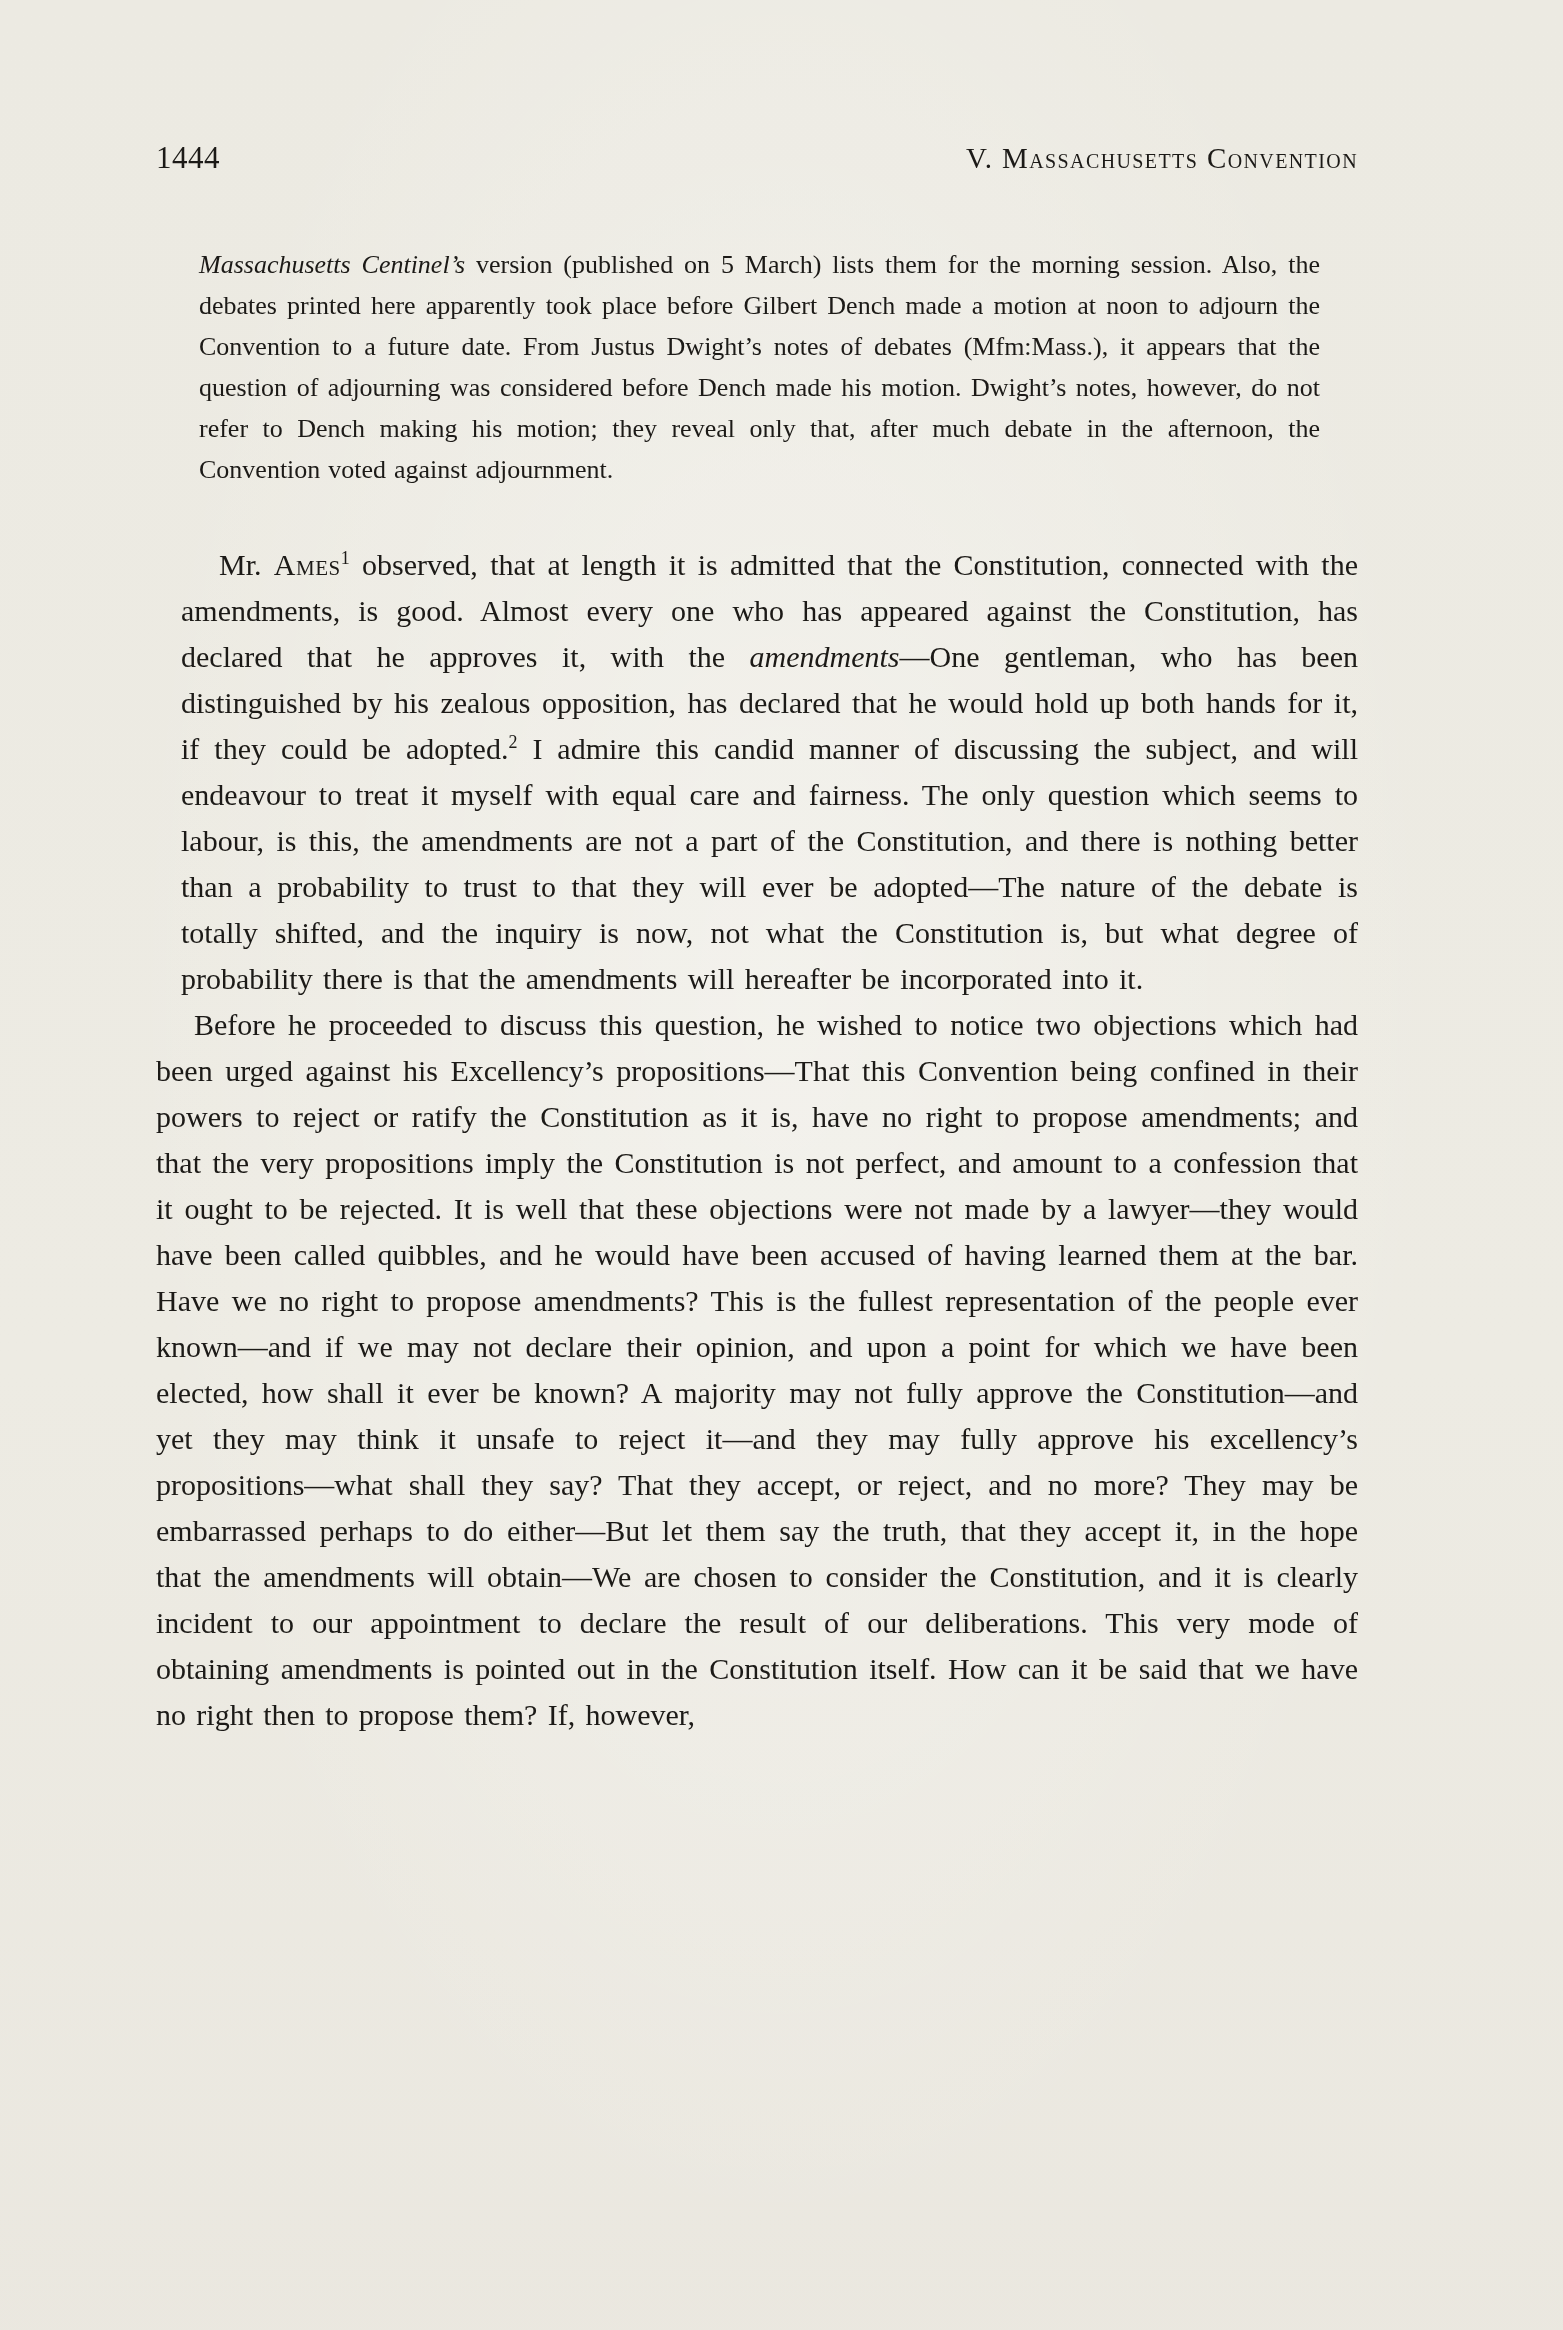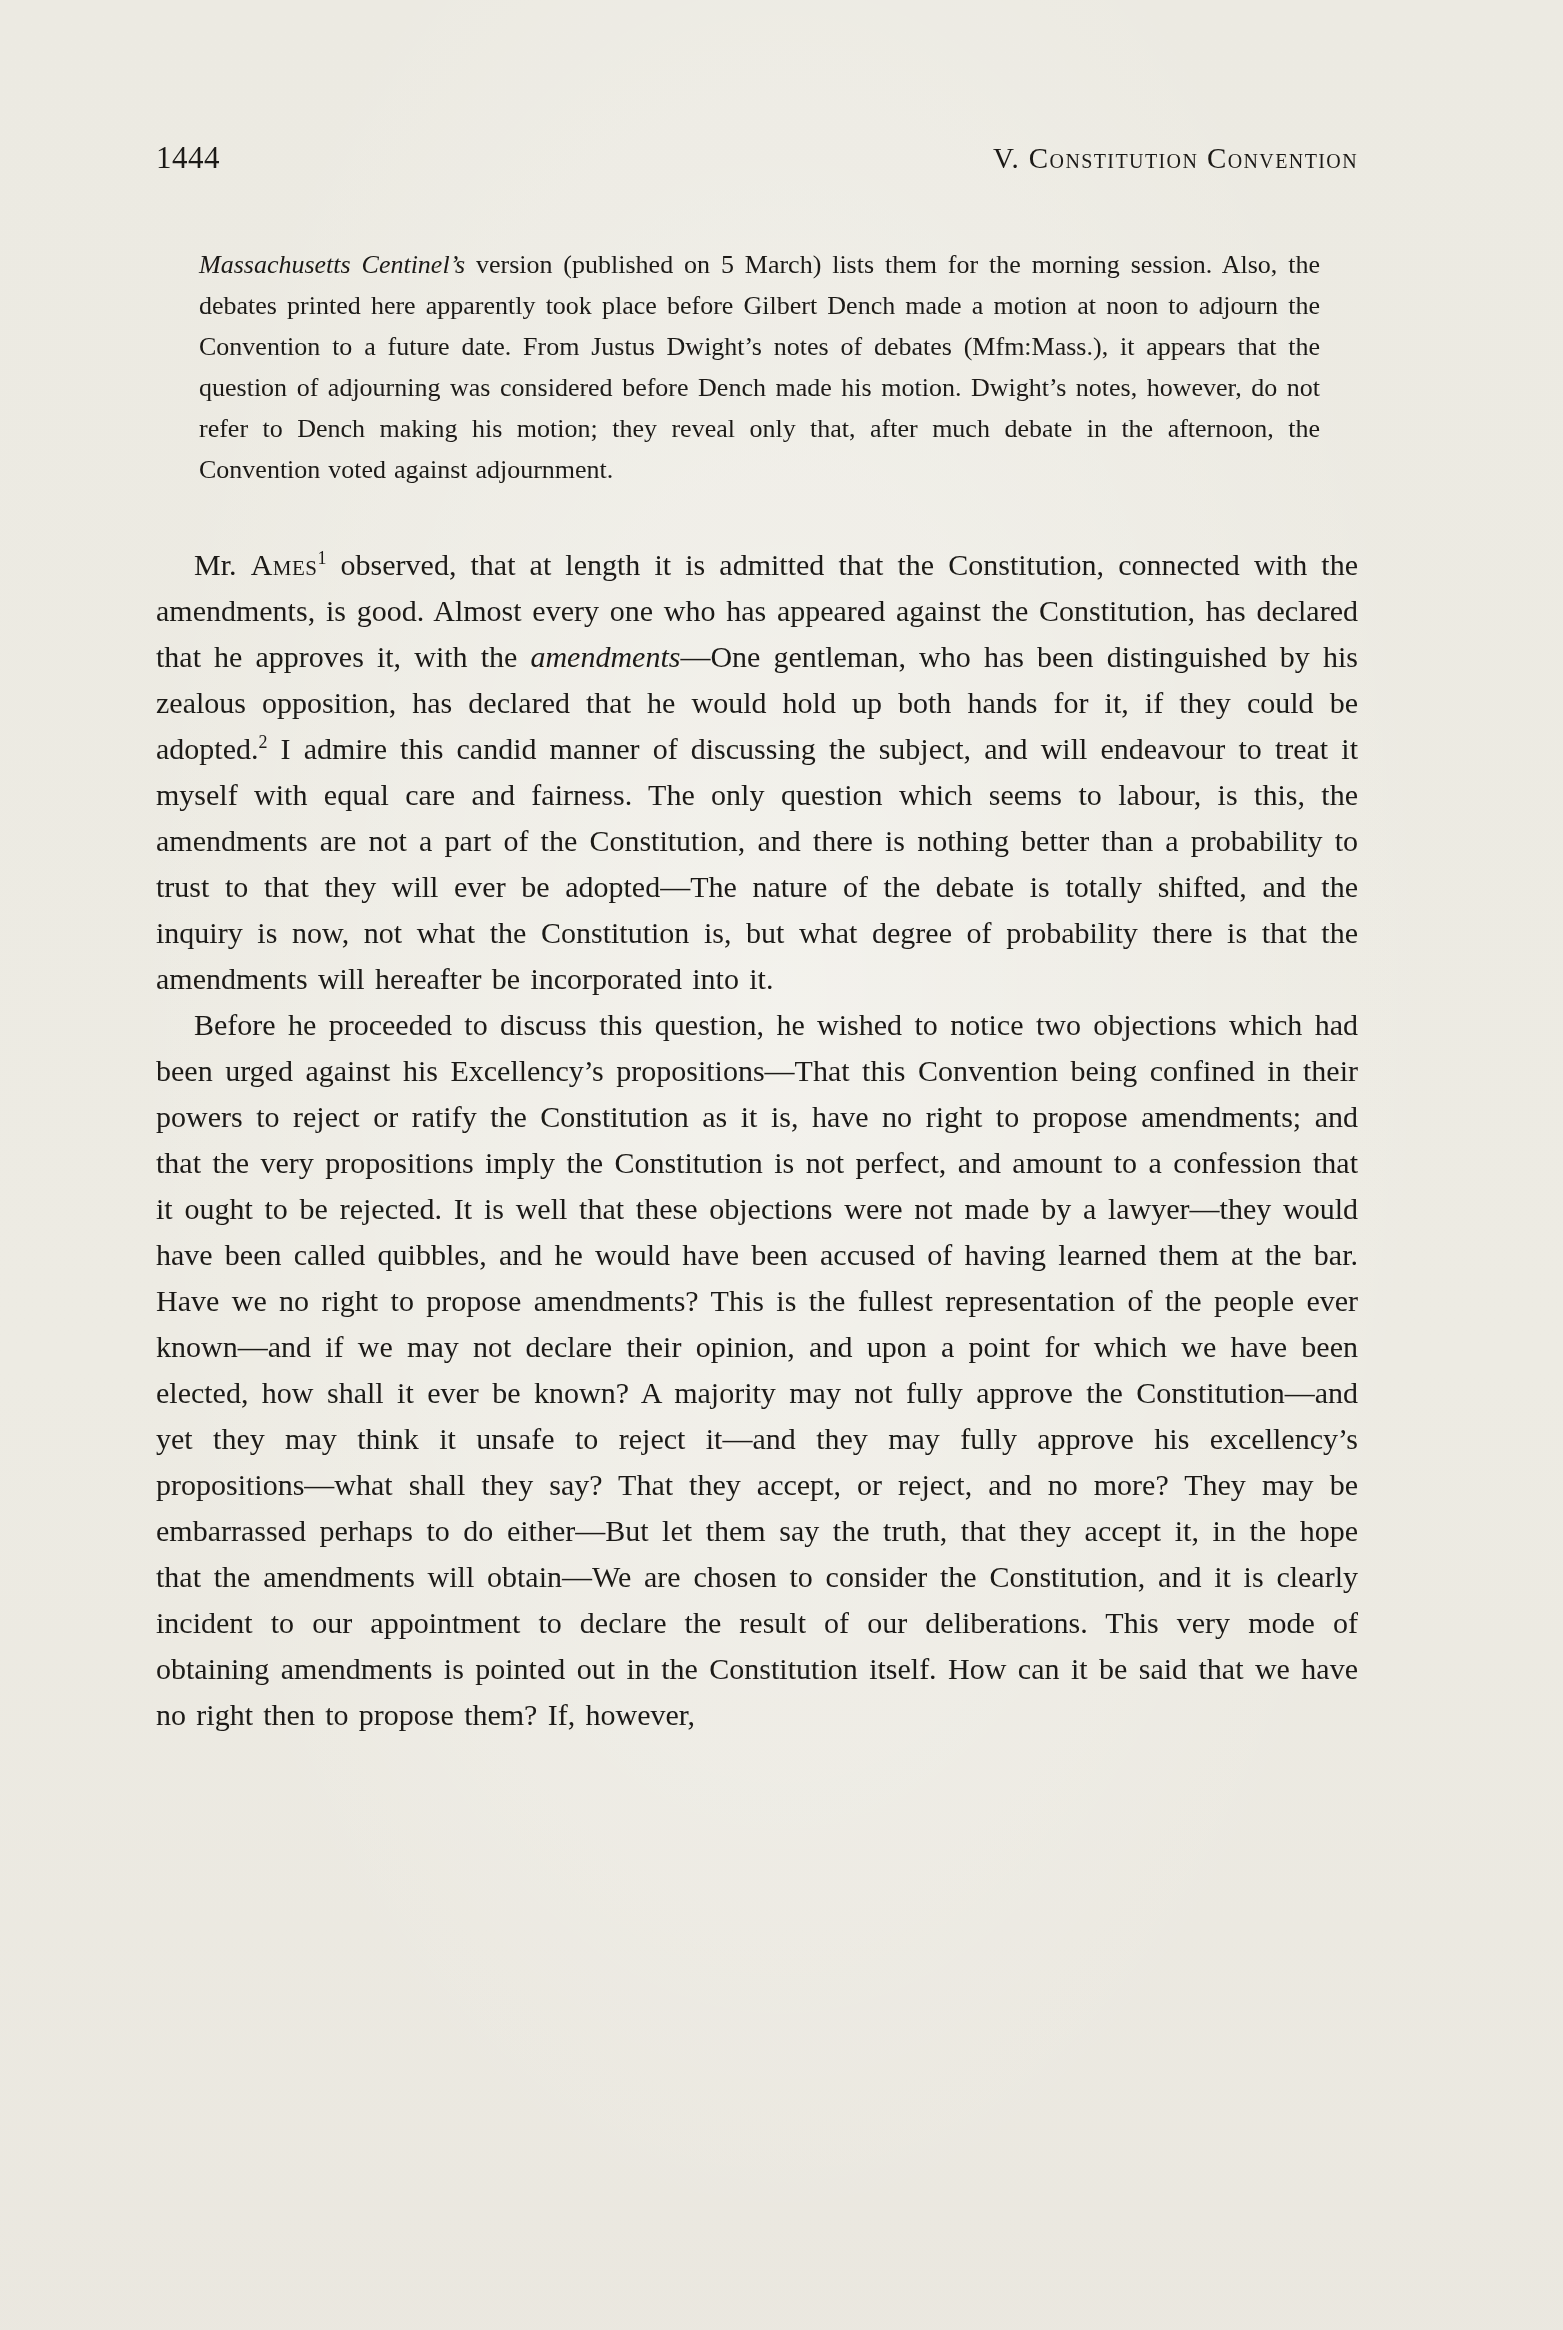--- a/index.html
+++ b/index.html
@@ -50,20 +50,21 @@
   .body-para {
     margin: 0;
     font-size: 30px;
     line-height: 46px;
     text-align: justify;
     text-indent: 38px;
     word-spacing: 2.8px;
   }
   .body-para.first {
     margin-top: 52px;
+    margin-left: 25px;
   }
   .italic {
     font-style: italic;
   }
   .smallcaps {
     font-variant: small-caps;
     letter-spacing: 0.5px;
   }
   sup {
     font-size: 0.6em;
@@ -71,21 +72,21 @@
     vertical-align: super;
   }
 </style>
 </head>
 <body>
 
 <div class="page-content">
 
   <div class="running-head">
     <span class="folio">1444</span>
-    <span class="head-title">V. Constitution Convention</span>
+    <span class="head-title">V. Massachusetts Convention</span>
   </div>
 
   <div class="editorial-note"><span class="italic">Massachusetts Centinel’s</span><span> version (published on 5 March) lists them for the morning session. Also, the debates printed here apparently took place before Gilbert Dench made a motion at noon to adjourn the Convention to a future date. From Justus Dwight’s notes of debates (Mfm:Mass.), it appears that the question of adjourning was considered before Dench made his motion. Dwight’s notes, however, do not refer to Dench making his motion; they reveal only that, after much debate in the afternoon, the Convention voted against adjournment.</span></div>
 
   <p class="body-para first"><span>Mr. </span><span class="smallcaps">Ames</span><sup>1</sup><span> observed, that at length it is admitted that the Constitution, connected with the amendments, is good. Almost every one who has appeared against the Constitution, has declared that he approves it, with the </span><span class="italic">amendments</span><span>—One gentleman, who has been distinguished by his zealous opposition, has declared that he would hold up both hands for it, if they could be adopted.</span><sup>2</sup><span> I admire this candid manner of discussing the subject, and will endeavour to treat it myself with equal care and fairness. The only question which seems to labour, is this, the amendments are not a part of the Constitution, and there is nothing better than a probability to trust to that they will ever be adopted—The nature of the debate is totally shifted, and the inquiry is now, not what the Constitution is, but what degree of probability there is that the amendments will hereafter be incorporated into it.</span></p>
 
   <p class="body-para"><span>Before he proceeded to discuss this question, he wished to notice two objections which had been urged against his Excellency’s propositions—That this Convention being confined in their powers to reject or ratify the Constitution as it is, have no right to propose amendments; and that the very propositions imply the Constitution is not perfect, and amount to a confession that it ought to be rejected. It is well that these objections were not made by a lawyer—they would have been called quibbles, and he would have been accused of having learned them at the bar. Have we no right to propose amendments? This is the fullest representation of the people ever known—and if we may not declare their opinion, and upon a point for which we have been elected, how shall it ever be known? A majority may not fully approve the Constitution—and yet they may think it unsafe to reject it—and they may fully approve his excellency’s propositions—what shall they say? That they accept, or reject, and no more? They may be embarrassed perhaps to do either—But let them say the truth, that they accept it, in the hope that the amendments will obtain—We are chosen to consider the Constitution, and it is clearly incident to our appointment to declare the result of our deliberations. This very mode of obtaining amendments is pointed out in the Constitution itself. How can it be said that we have no right then to propose them? If, however,</span></p>
 
 </div>
 

